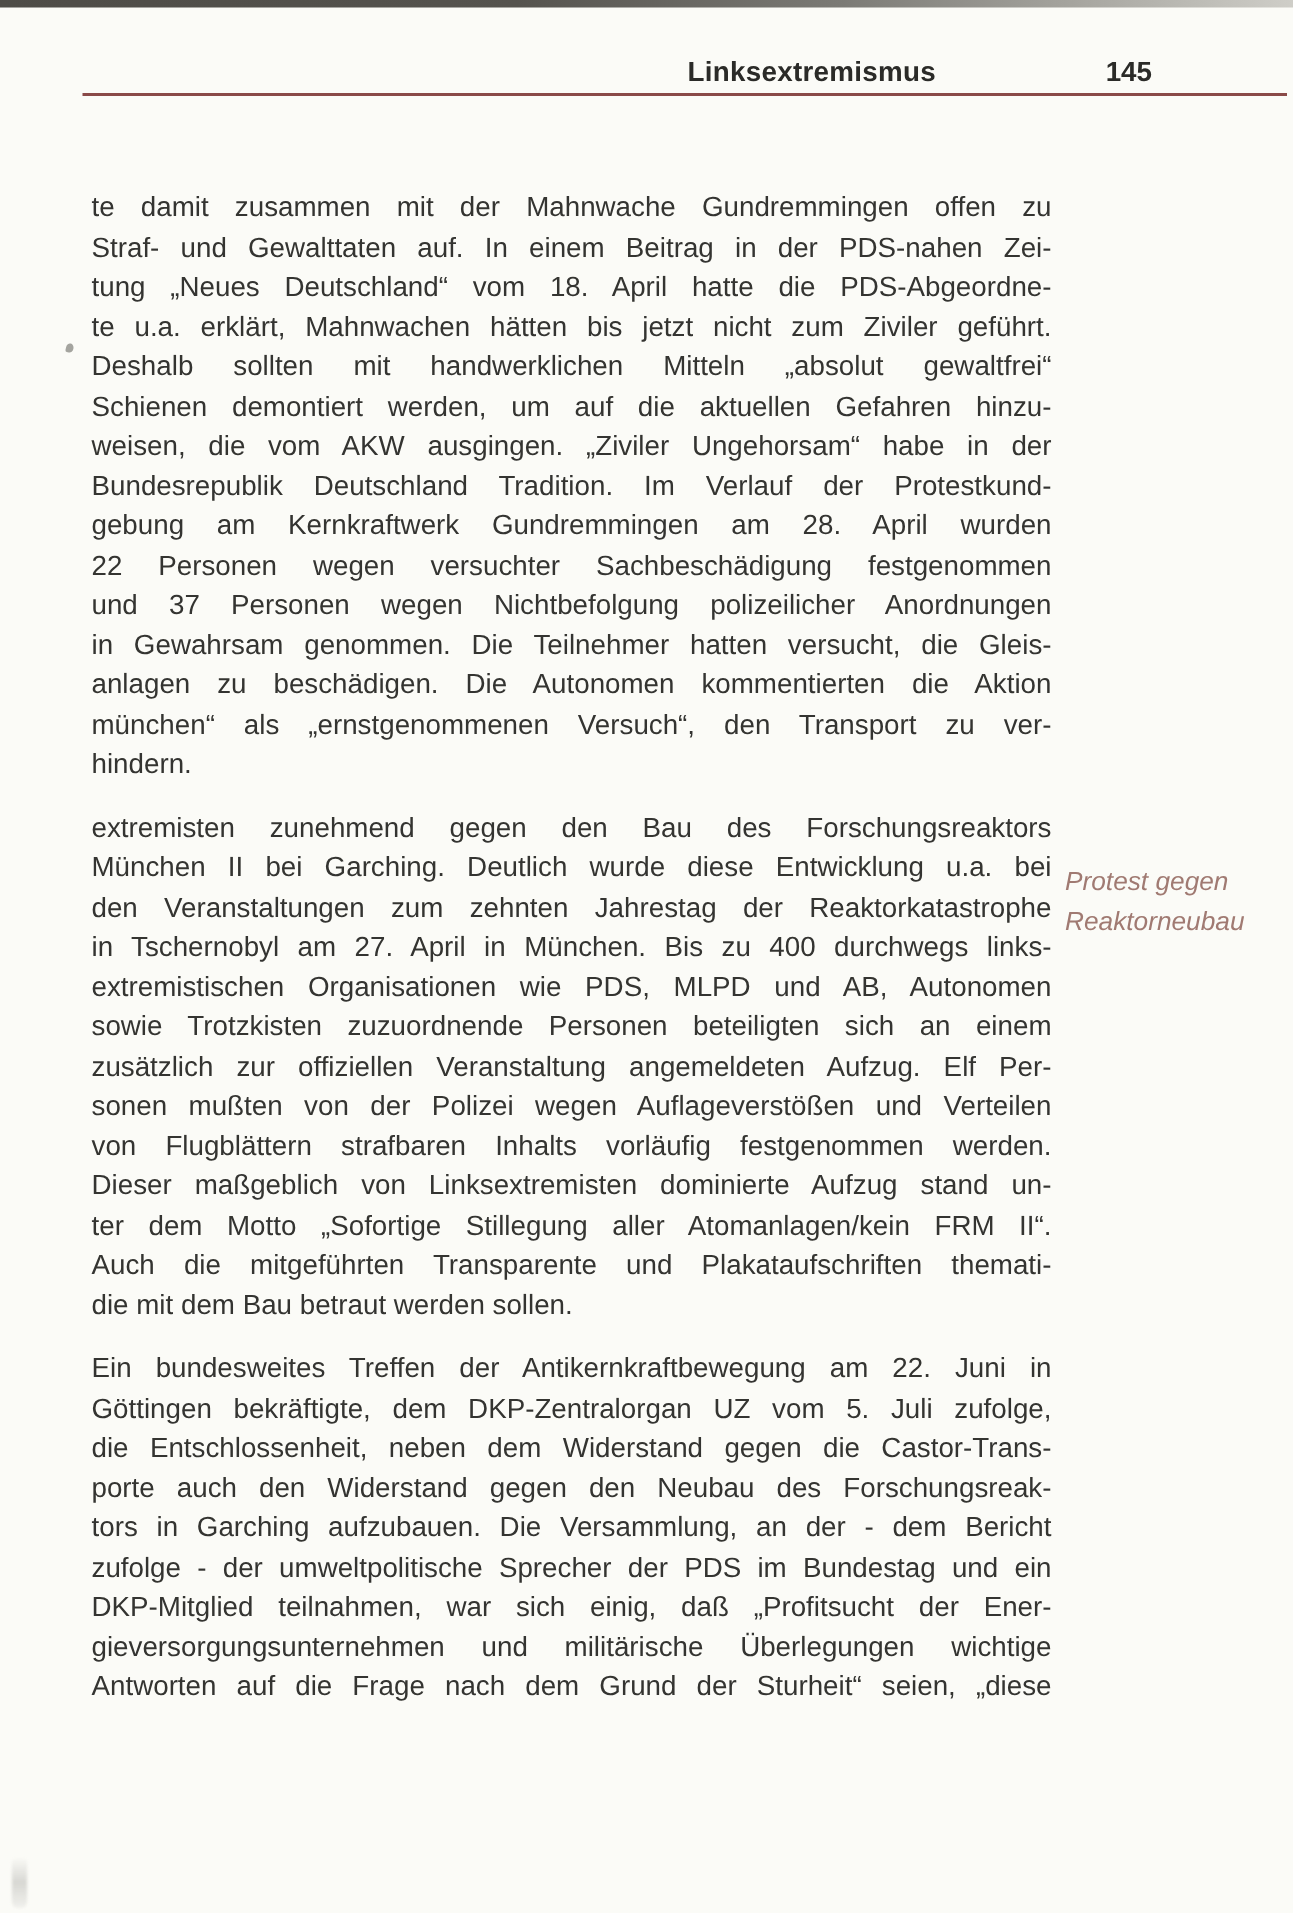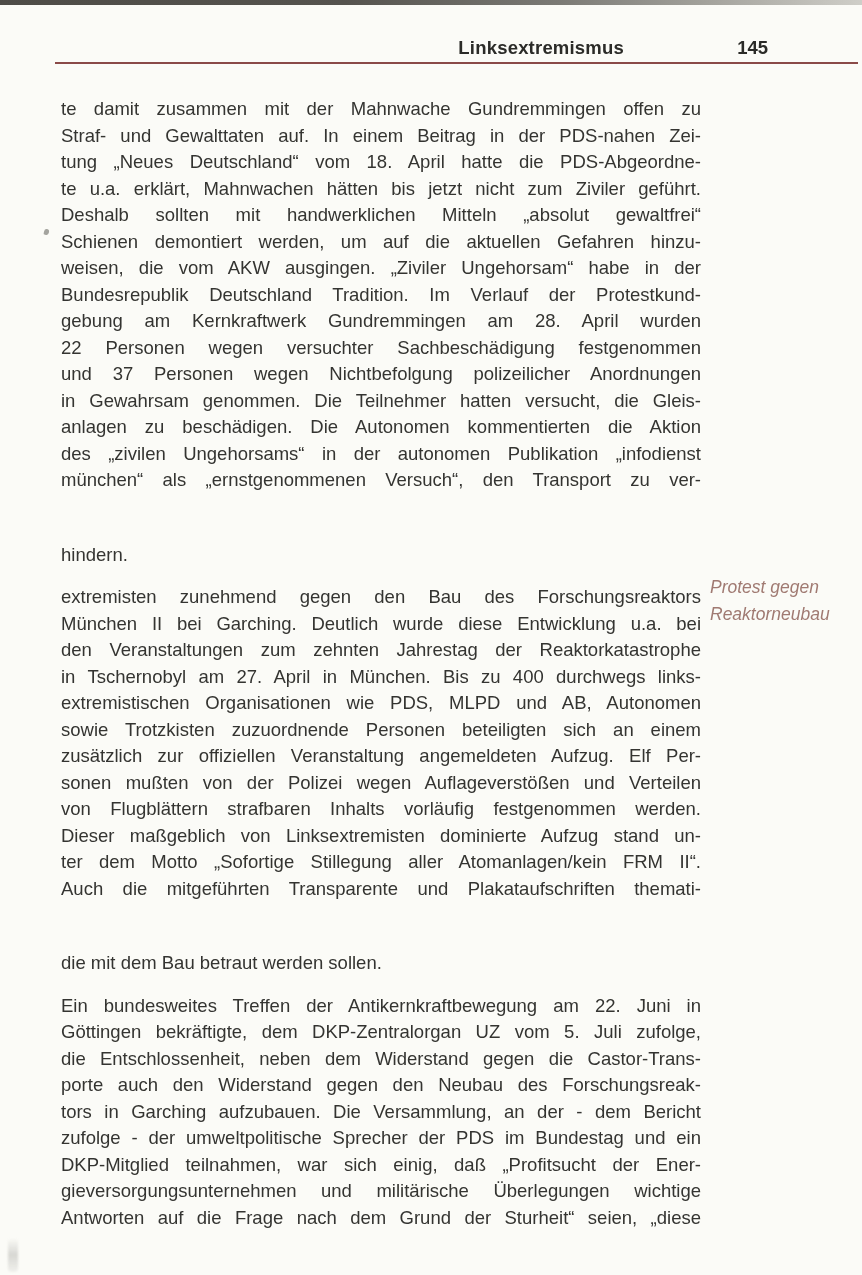--- a/index.html
+++ b/index.html
@@ -30,34 +30,33 @@
   }
   .page-number{
     position:absolute;top:37px;right:18px;
     font-size:18.5px;font-weight:bold;color:var(--header-text);
   }
   .header-rule{
     position:absolute;top:62px;left:55px;width:803px;height:2px;
     background:var(--header-rule);
   }
   .body-column{
-    position:absolute;top:96px;left:61px;width:640px;
+    position:absolute;top:125px;left:61px;width:640px;
     font-size:18.5px;line-height:26.5px;color:var(--body-text);
   }
   .paragraph{margin-bottom:16px;}
   .para-line{
     text-align:justify;
     -moz-text-align-last:justify;
     text-align-last:justify;
     white-space:normal;
   }
   .para-line.last-line{
     -moz-text-align-last:left;
     text-align-last:left;
-    margin-top:48px;
   }
   .margin-note{
     position:absolute;top:574px;left:710px;width:145px;
     font-size:17.5px;line-height:26.5px;
     font-style:italic;color:var(--margin-note-text);
   }
   .scan-speck{
     position:absolute;top:229px;left:44px;width:5px;height:6px;
     background:#8e8e88;border-radius:50% 50% 50% 20%;
     transform:rotate(12deg);opacity:.8;
@@ -88,21 +87,20 @@
       <div class="para-line">te u.a. erklärt, Mahnwachen hätten bis jetzt nicht zum Ziviler geführt.</div>
       <div class="para-line">Deshalb sollten mit handwerklichen Mitteln „absolut gewaltfrei“</div>
       <div class="para-line">Schienen demontiert werden, um auf die aktuellen Gefahren hinzu-</div>
       <div class="para-line">weisen, die vom AKW ausgingen. „Ziviler Ungehorsam“ habe in der</div>
       <div class="para-line">Bundesrepublik Deutschland Tradition. Im Verlauf der Protestkund-</div>
       <div class="para-line">gebung am Kernkraftwerk Gundremmingen am 28. April wurden</div>
       <div class="para-line">22 Personen wegen versuchter Sachbeschädigung festgenommen</div>
       <div class="para-line">und 37 Personen wegen Nichtbefolgung polizeilicher Anordnungen</div>
       <div class="para-line">in Gewahrsam genommen. Die Teilnehmer hatten versucht, die Gleis-</div>
       <div class="para-line">anlagen zu beschädigen. Die Autonomen kommentierten die Aktion</div>
-      <div class="para-line">des „zivilen Ungehorsams“ in der autonomen Publikation „infodienst</div>
       <div class="para-line">münchen“ als „ernstgenommenen Versuch“, den Transport zu ver-</div>
       <div class="para-line last-line">hindern.</div>
     </div>
   <div class="paragraph">
       <div class="para-line">extremisten zunehmend gegen den Bau des Forschungsreaktors</div>
       <div class="para-line">München II bei Garching. Deutlich wurde diese Entwicklung u.a. bei</div>
       <div class="para-line">den Veranstaltungen zum zehnten Jahrestag der Reaktorkatastrophe</div>
       <div class="para-line">in Tschernobyl am 27. April in München. Bis zu 400 durchwegs links-</div>
       <div class="para-line">extremistischen Organisationen wie PDS, MLPD und AB, Autonomen</div>
       <div class="para-line">sowie Trotzkisten zuzuordnende Personen beteiligten sich an einem</div>

